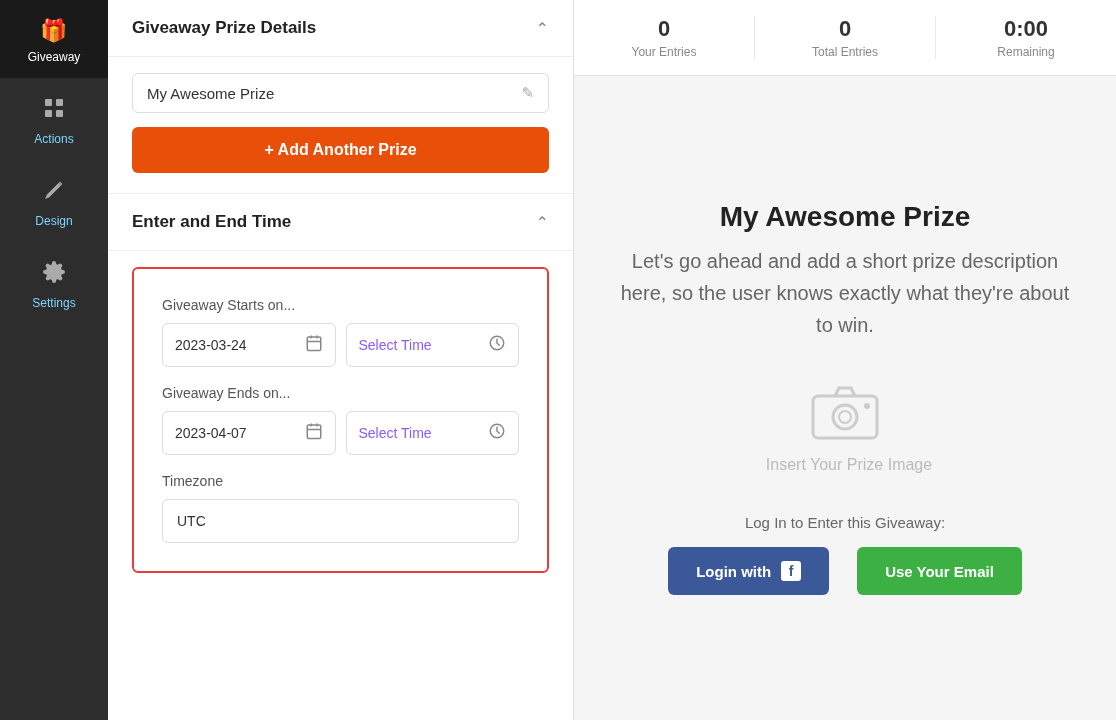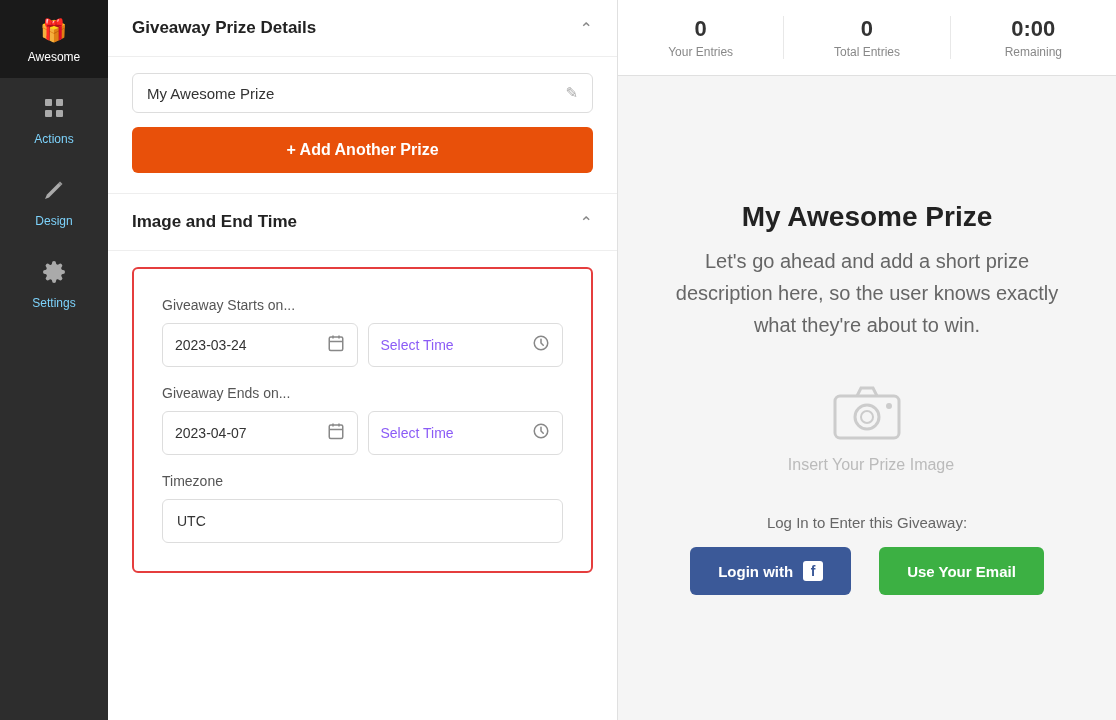--- a/index.html
+++ b/index.html
@@ -33,21 +33,21 @@
     .sidebar-icon {
       font-size: 22px;
     }
     .sidebar-label {
       font-size: 12px;
       font-weight: 500;
     }
 
     
     .left-panel {
-      width: 510px;
+      width: 466px;
       background: #fff;
       border-right: 1px solid #e0e0e0;
       flex-shrink: 0;
       overflow-y: auto;
     }
 
     
     .section-header {
       display: flex;
       align-items: center;
@@ -327,21 +327,21 @@
       font-weight: 900;
       font-size: 14px;
     }
   </style>
 </head>
 <body>
 
 <nav class="sidebar">
   <div class="sidebar-item active">
     <span class="sidebar-icon">🎁</span>
-    <span class="sidebar-label">Awesome</span>
+    <span class="sidebar-label">Giveaway</span>
   </div>
   <div class="sidebar-item">
     <span class="sidebar-icon">
       <svg width="24" height="24" viewBox="0 0 24 24" fill="none">
         <rect x="3" y="3" width="7" height="7" rx="1" fill="#aaa"></rect>
         <rect x="14" y="3" width="7" height="7" rx="1" fill="#aaa"></rect>
         <rect x="3" y="14" width="7" height="7" rx="1" fill="#aaa"></rect>
         <rect x="14" y="14" width="7" height="7" rx="1" fill="#aaa"></rect>
       </svg>
     </span>
@@ -378,21 +378,21 @@
     <div class="prize-input-row">
       <input type="text" value="My Awesome Prize" style="">
       <span class="edit-icon">✎</span>
     </div>
     <button class="add-prize-btn">
       <span>+ Add Another Prize</span>
     </button>
   </div>
 
   <div class="time-section-header">
-    <span class="time-section-title">Image and End Time</span>
+    <span class="time-section-title">Enter and End Time</span>
     <span class="chevron-icon">⌃</span>
   </div>
 
   <div class="time-form-box">
 
     <div class="field-label">Giveaway Starts on...</div>
     <div class="date-time-row">
       <div class="date-input-wrap">
         <input type="text" value="2023-03-24" style="">
         <span class="cal-icon">

